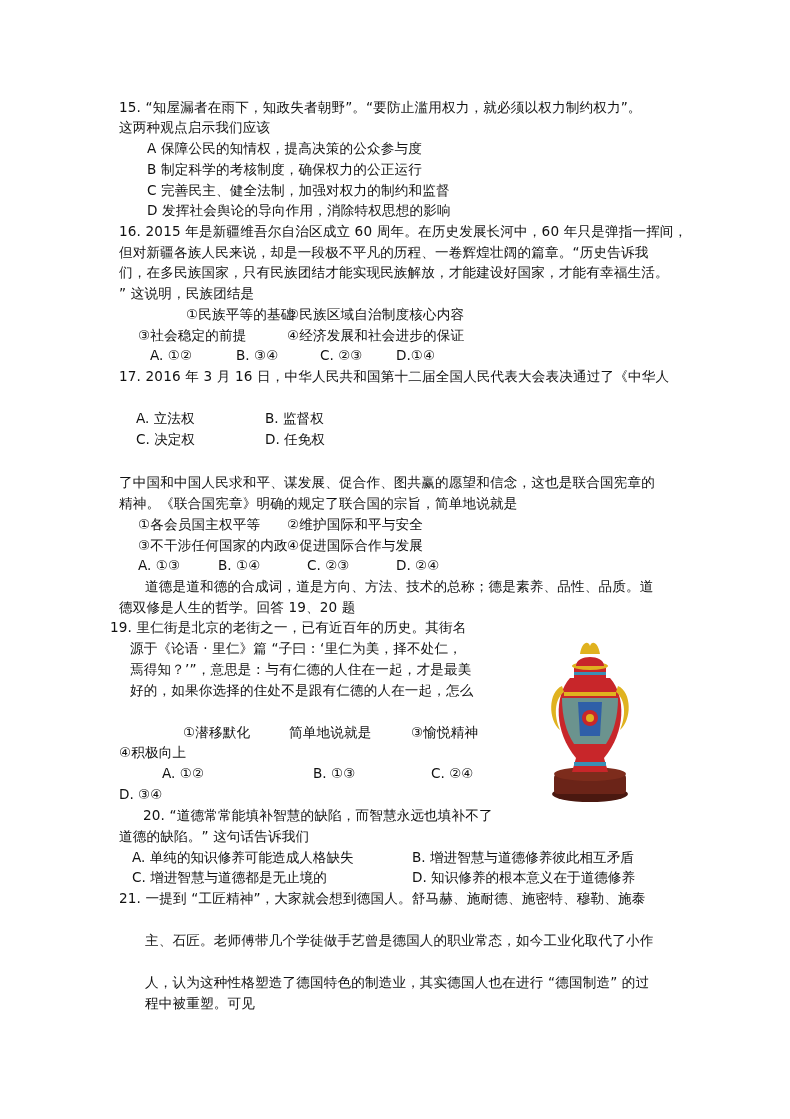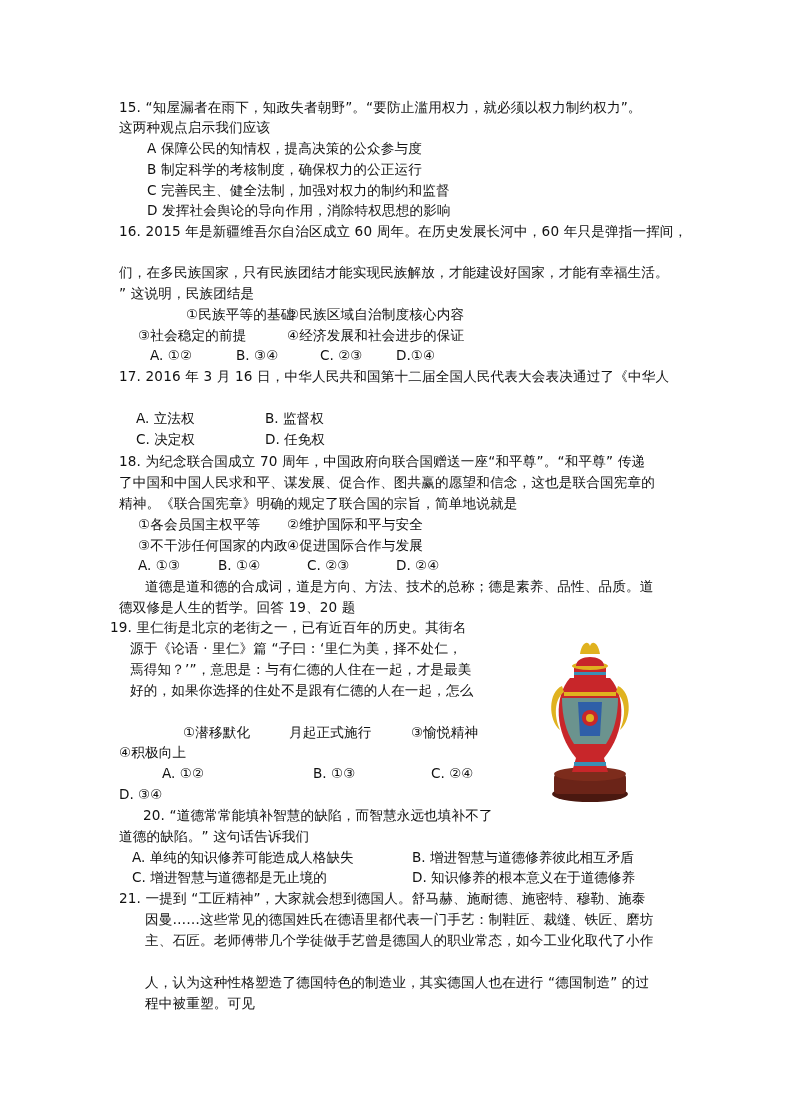--- a/index.html
+++ b/index.html
@@ -16,58 +16,58 @@
 <div class="page">
 
   <div class="ln" style="left:119px;top:97px;">15. “知屋漏者在雨下，知政失者朝野”。“要防止滥用权力，就必须以权力制约权力”。</div>
   <div class="ln" style="left:119px;top:117px;">这两种观点启示我们应该</div>
   <div class="ln" style="left:147px;top:138px;">A 保障公民的知情权，提高决策的公众参与度</div>
   <div class="ln" style="left:147px;top:159px;">B 制定科学的考核制度，确保权力的公正运行</div>
   <div class="ln" style="left:147px;top:200px;">D 发挥社会舆论的导向作用，消除特权思想的影响</div>
   <div class="ln" style="left:147px;top:180px;">C 完善民主、健全法制，加强对权力的制约和监督</div>
 
   <div class="ln" style="left:119px;top:221px;">16. 2015 年是新疆维吾尔自治区成立 60 周年。在历史发展长河中，60 年只是弹指一挥间，</div>
+  <div class="ln" style="left:119px;top:242px;">但对新疆各族人民来说，却是一段极不平凡的历程、一卷辉煌壮阔的篇章。“历史告诉我</div>
   <div class="ln" style="left:119px;top:262px;">们，在多民族国家，只有民族团结才能实现民族解放，才能建设好国家，才能有幸福生活。</div>
   <div class="ln" style="left:119px;top:283px;">” 这说明，民族团结是</div>
   <div class="ln" style="left:138px;top:304px;margin-left:48px;">①民族平等的基础</div>
   <div class="ln" style="left:287px;top:304px;">②民族区域自治制度核心内容</div>
   <div class="ln" style="left:138px;top:325px;">③社会稳定的前提</div>
   <div class="ln" style="left:287px;top:325px;">④经济发展和社会进步的保证</div>
   <div class="opt" style="left:150px;top:345px;">A. ①②</div>
   <div class="opt" style="left:236px;top:345px;">B. ③④</div>
   <div class="opt" style="left:320px;top:345px;">C. ②③</div>
   <div class="opt" style="left:396px;top:345px;">D.①④</div>
 
   <div class="ln" style="left:119px;top:366px;">17.   2016 年 3 月 16 日，中华人民共和国第十二届全国人民代表大会表决通过了《中华人</div>
   <div class="opt" style="left:136px;top:408px;">A. 立法权</div>
   <div class="opt" style="left:265px;top:408px;">B. 监督权</div>
   <div class="opt" style="left:136px;top:429px;">C. 决定权</div>
   <div class="opt" style="left:265px;top:429px;">D. 任免权</div>
 
-  <div class="ln" style="left:119px;top:451px;">18.    为纪念联合国成立 70 周年，中国政府向联合国赠送一座“和平尊”。“和平尊” 传递</div>
   <div class="ln" style="left:119px;top:472px;">了中国和中国人民求和平、谋发展、促合作、图共赢的愿望和信念，这也是联合国宪章的</div>
   <div class="ln" style="left:119px;top:493px;">精神。《联合国宪章》明确的规定了联合国的宗旨，简单地说就是</div>
   <div class="ln" style="left:138px;top:514px;">①各会员国主权平等</div>
   <div class="ln" style="left:287px;top:514px;">②维护国际和平与安全</div>
   <div class="ln" style="left:138px;top:535px;">③不干涉任何国家的内政</div>
   <div class="ln" style="left:287px;top:535px;">④促进国际合作与发展</div>
   <div class="opt" style="left:138px;top:555px;">A. ①③</div>
   <div class="opt" style="left:218px;top:555px;">B. ①④</div>
   <div class="opt" style="left:307px;top:555px;">C. ②③</div>
   <div class="opt" style="left:396px;top:555px;">D. ②④</div>
 
   <div class="ln" style="left:145px;top:576px;">道德是道和德的合成词，道是方向、方法、技术的总称；德是素养、品性、品质。道</div>
   <div class="ln" style="left:119px;top:597px;">德双修是人生的哲学。回答 19、20 题</div>
 
   <div class="ln" style="left:110px;top:617px;">19. 里仁街是北京的老街之一，已有近百年的历史。其街名</div>
   <div class="ln" style="left:130px;top:638px;">源于《论语 · 里仁》篇 “子曰：‘里仁为美，择不处仁，</div>
   <div class="ln" style="left:130px;top:659px;">焉得知？’”，意思是：与有仁德的人住在一起，才是最美</div>
   <div class="ln" style="left:130px;top:680px;">好的，如果你选择的住处不是跟有仁德的人在一起，怎么</div>
   <div class="ln" style="left:183px;top:722px;">①潜移默化</div>
-  <div class="ln" style="left:289px;top:722px;">月起正式施行</div>
+  <div class="ln" style="left:289px;top:722px;">简单地说就是</div>
   <div class="ln" style="left:411px;top:722px;">③愉悦精神</div>
   <div class="ln" style="left:119px;top:742px;">④积极向上</div>
   <div class="opt" style="left:162px;top:763px;">A. ①②</div>
   <div class="opt" style="left:313px;top:763px;">B. ①③</div>
   <div class="opt" style="left:431px;top:763px;">C. ②④</div>
   <div class="opt" style="left:119px;top:784px;">D. ③④</div>
 
   <svg class="vase" viewBox="0 0 100 170">
 
     <ellipse cx="50" cy="158" rx="38" ry="8" fill="#4a1810"></ellipse>
@@ -97,18 +97,17 @@
   </svg>
 
   <div class="ln" style="left:119px;top:805px;margin-left:24px;">20. “道德常常能填补智慧的缺陷，而智慧永远也填补不了</div>
   <div class="ln" style="left:119px;top:826px;">道德的缺陷。” 这句话告诉我们</div>
   <div class="opt" style="left:132px;top:847px;">A. 单纯的知识修养可能造成人格缺失</div>
   <div class="opt" style="left:412px;top:847px;">B. 增进智慧与道德修养彼此相互矛盾</div>
   <div class="opt" style="left:132px;top:867px;">C. 增进智慧与道德都是无止境的</div>
   <div class="opt" style="left:412px;top:867px;">D. 知识修养的根本意义在于道德修养</div>
 
   <div class="ln" style="left:119px;top:888px;">21. 一提到 “工匠精神”，大家就会想到德国人。舒马赫、施耐德、施密特、穆勒、施泰</div>
-  <div class="ln" style="left:145px;top:909px;">因曼……这些常见的德国姓氏在德语里都代表一门手艺：制鞋匠、裁缝、铁匠、磨坊</div>
   <div class="ln" style="left:145px;top:930px;">主、石匠。老师傅带几个学徒做手艺曾是德国人的职业常态，如今工业化取代了小作</div>
   <div class="ln" style="left:145px;top:972px;">人，认为这种性格塑造了德国特色的制造业，其实德国人也在进行 “德国制造” 的过</div>
   <div class="ln" style="left:145px;top:993px;">程中被重塑。可见</div>
 
 </div>
 
 </body></html>

